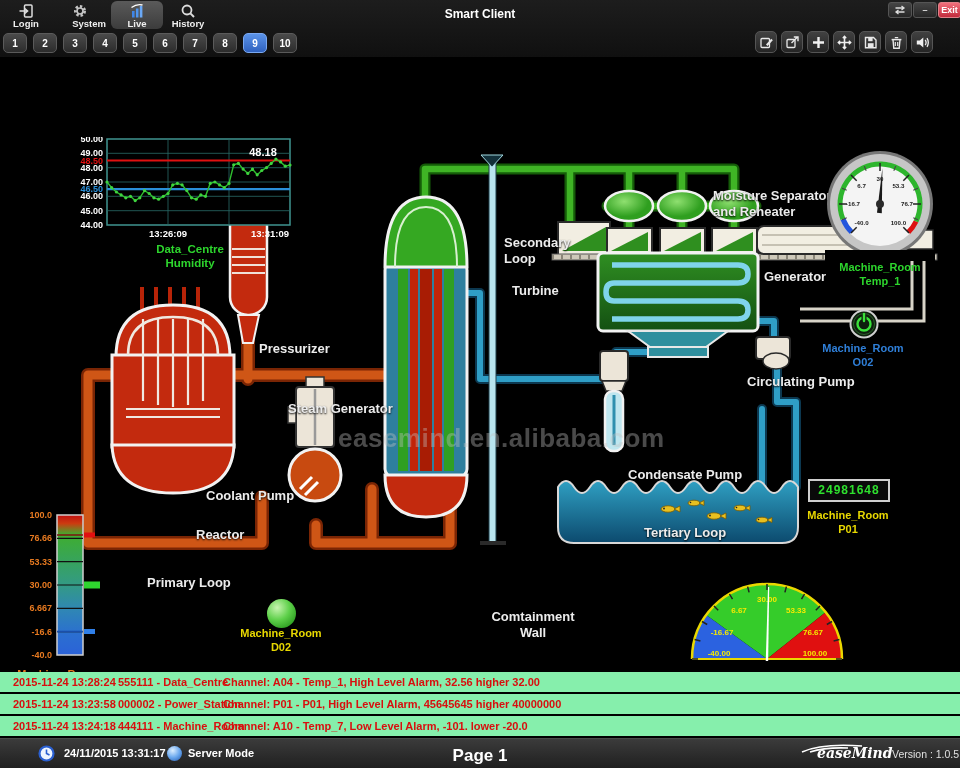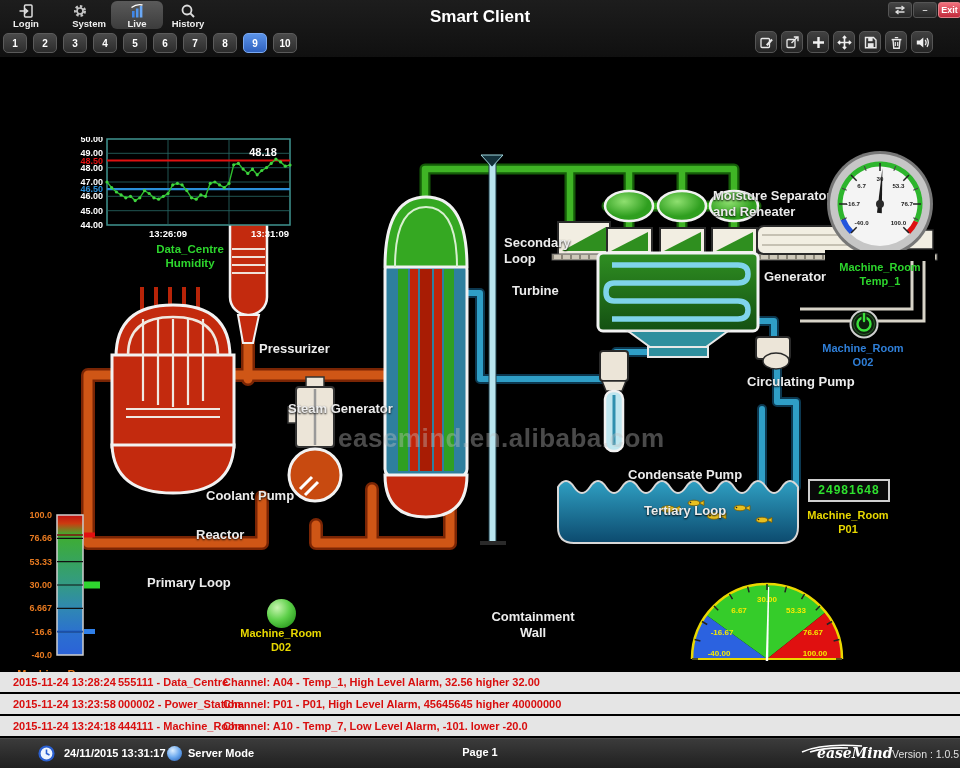--- a/index.html
+++ b/index.html
@@ -7,21 +7,21 @@
           font-family:"Liberation Sans",sans-serif;-webkit-font-smoothing:antialiased;}
   .abs{position:absolute;}
   
   #header{position:absolute;left:0;top:0;width:960px;height:57px;
           background:linear-gradient(#1d1d1d,#101010);border-bottom:1px solid #000;}
   .nav-item{position:absolute;top:1px;height:28px;width:52px;text-align:center;cursor:pointer;}
   .nav-item.active{background:linear-gradient(#5a5a5a,#3c3c3c);border-radius:6px;}
   .nav-item .nicon{display:block;margin:2px auto 0;width:16px;height:16px;}
   .nav-item .nlabel{display:block;color:#eee;font-size:9.5px;font-weight:bold;line-height:10px;}
   #title{position:absolute;left:0;right:0;top:7px;text-align:center;color:#fff;
-         font-size:17px;font-weight:bold;}
+         font-size:12px;font-weight:bold;}
   .winbtn{position:absolute;top:2px;height:14px;border-radius:3px;color:#ddd;text-align:center;
           background:linear-gradient(#454545,#262626);border:1px solid #555;cursor:pointer;
           font-size:9px;font-weight:bold;line-height:14px;}
   .winbtn.exit{background:linear-gradient(#f0707c,#c22b3c);border-color:#e08088;color:#fff;}
   .pagebtn{position:absolute;top:33px;width:24px;height:20px;border-radius:5px;text-align:center;
            line-height:20px;color:#fff;font-size:10px;font-weight:bold;cursor:pointer;
            background:linear-gradient(#4a4a4a,#2c2c2c);border:1px solid #5a5a5a;box-sizing:border-box;}
   .pagebtn.active{background:linear-gradient(#5b93e8,#2f62c0);border-color:#7aa8f0;}
   .toolbtn{position:absolute;top:31px;width:22px;height:22px;border-radius:5px;cursor:pointer;
            background:linear-gradient(#414141,#252525);border:1px solid #555;box-sizing:border-box;}
@@ -34,21 +34,21 @@
           text-shadow:0 1px 2px #000;}
   .wlabel{position:absolute;text-align:center;font-weight:bold;font-size:11px;line-height:14px;}
   .c-green{color:#2dd52d;} .c-blue{color:#2f7fd8;} .c-yellow{color:#e8d800;} .c-orange{color:#e87a20;}
   #digital{position:absolute;left:808px;top:422px;width:78px;height:19px;background:#0a0a0a;
            border:2px solid #cfcfcf;text-align:center;line-height:19px;color:#2ee02e;
            font-size:12px;font-weight:bold;letter-spacing:1px;}
   #ball{position:absolute;left:267px;top:542px;width:29px;height:29px;border-radius:50%;
         background:radial-gradient(circle at 35% 30%,#c8f5b0,#5ed04a 45%,#2e9f22 80%,#1e7a16);}
   
   #alarms{position:absolute;left:0;top:672px;width:960px;height:66px;background:#0d0d0d;}
-  .alarm-row{position:absolute;left:0;width:960px;height:22px;background:#e5e5e5;
+  .alarm-row{position:absolute;left:0;width:960px;height:22px;background:#86efac;
              border-bottom:2px solid #000;box-sizing:border-box;color:#d80e0e;
              font-size:11px;font-weight:bold;line-height:20px;cursor:default;}
   .alarm-row span{position:absolute;white-space:nowrap;}
   .al-time{left:13px;} .al-src{left:118px;} .al-msg{left:223px;}
   
   #statusbar{position:absolute;left:0;top:738px;width:960px;height:30px;
              background:linear-gradient(#3b3b3b,#1f1f1f);border-top:1px solid #4a4a4a;
              color:#fff;font-size:11px;font-weight:bold;}
   #orb{position:absolute;left:167px;top:7px;width:15px;height:15px;border-radius:50%;
        background:radial-gradient(circle at 38% 30%,#dceeff,#6aa8ee 50%,#2255aa);}
@@ -305,21 +305,21 @@
     <div class="dlabel" style="left:504px;top:178px;"><span>Secondary</span><br><span>Loop</span></div>
     <div class="dlabel" style="left:512px;top:226px;">Turbine</div>
     <div class="dlabel" style="left:764px;top:212px;">Generator</div>
     <div class="dlabel" style="left:259px;top:284px;">Pressurizer</div>
     <div class="dlabel" style="left:288px;top:344px;">Steam Generator</div>
     <div class="dlabel" style="left:747px;top:317px;">Circulating Pump</div>
     <div class="dlabel" style="left:206px;top:431px;">Coolant Pump</div>
     <div class="dlabel" style="left:196px;top:470px;">Reactor</div>
     <div class="dlabel" style="left:628px;top:410px;">Condensate Pump</div>
     <div class="dlabel" style="left:147px;top:518px;">Primary Loop</div>
-    <div class="dlabel" style="left:644px;top:446px;">Tertiary Loop</div>
+    <div class="dlabel" style="left:644px;top:468px;">Tertiary Loop</div>
     <div class="dlabel" style="left:455px;top:552px;width:92px;text-align:center;margin-left:32px;"><span>Comtainment</span><br><span>Wall</span></div>
 
     <svg class="abs" style="left:57px;top:80px;" width="245" height="140" viewBox="0 0 245 140">
       <rect x="50" y="2" width="183" height="86" fill="#000" stroke="#3f9490" stroke-width="1.5"></rect>
       <path d="M50 16.3 H233 M50 30.7 H233 M50 45 H233 M50 59.3 H233 M50 73.7 H233 M111 2 V88 M172 2 V88" stroke="#2a6b68" stroke-width="0.8" fill="none"></path>
       <line x1="50" x2="233" y1="23.5" y2="23.5" stroke="#e01010" stroke-width="2.2"></line>
       <line x1="50" x2="233" y1="52.16666666666667" y2="52.16666666666667" stroke="#2a8fd8" stroke-width="2.2"></line>
       <polyline fill="none" stroke="#2fbf2f" stroke-width="1.4" points="50.0,45.0 54.7,50.7 59.4,55.0 64.1,57.9 68.8,60.8 73.5,59.3 78.2,63.6 82.8,60.8 87.5,53.6 92.2,56.5 96.9,60.8 101.6,62.2 106.3,59.3 111.0,56.5 115.7,47.9 120.4,46.4 125.1,47.9 129.8,53.6 134.5,60.8 139.2,62.2 143.8,57.9 148.5,59.3 153.2,46.4 157.9,45.0 162.6,47.9 167.3,50.7 172.0,46.4 176.7,27.8 181.4,26.4 186.1,32.1 190.8,36.4 195.5,32.1 200.2,37.8 204.8,33.5 209.5,30.7 214.2,26.4 218.9,22.1 223.6,24.9 228.3,29.2 233.0,28.1"></polyline>
       <g fill="#3fd43f">
           <circle cx="50.0" cy="45.0" r="1.6"></circle>
@@ -504,21 +504,21 @@
   </div>
 
   <div id="statusbar">
     <svg class="abs" style="left:38px;top:6px;" width="17" height="17" viewBox="0 0 17 17">
       <circle cx="8.5" cy="8.5" r="7" fill="#eef5ff" stroke="#2a5fd0" stroke-width="2.2"></circle>
       <path d="M8.5 4.5 V 8.5 L 11.5 10" fill="none" stroke="#2a5fd0" stroke-width="1.6"></path>
     </svg>
     <span class="abs" style="left:64px;top:8px;">24/11/2015 13:31:17</span>
     <div id="orb"></div>
     <span class="abs" style="left:188px;top:8px;text-align:right;">Server Mode</span>
-    <span class="abs" style="left:0;right:0;top:7px;text-align:center;font-size:11px;">Page 1</span>
+    <span class="abs" style="left:0;right:0;top:7px;text-align:center;font-size:17px;">Page 1</span>
     <svg class="abs" style="left:800px;top:4px;" width="70" height="10" viewBox="0 0 70 10">
       <path d="M2 9 Q 22 0 62 3 M10 9 Q 26 4 48 5" fill="none" stroke="#fff" stroke-width="1.6"></path>
     </svg>
     <span id="brand">easeMind</span>
     <span id="version">Version : 1.0.5</span>
   </div>
 
 </div>
 
 </body></html>

